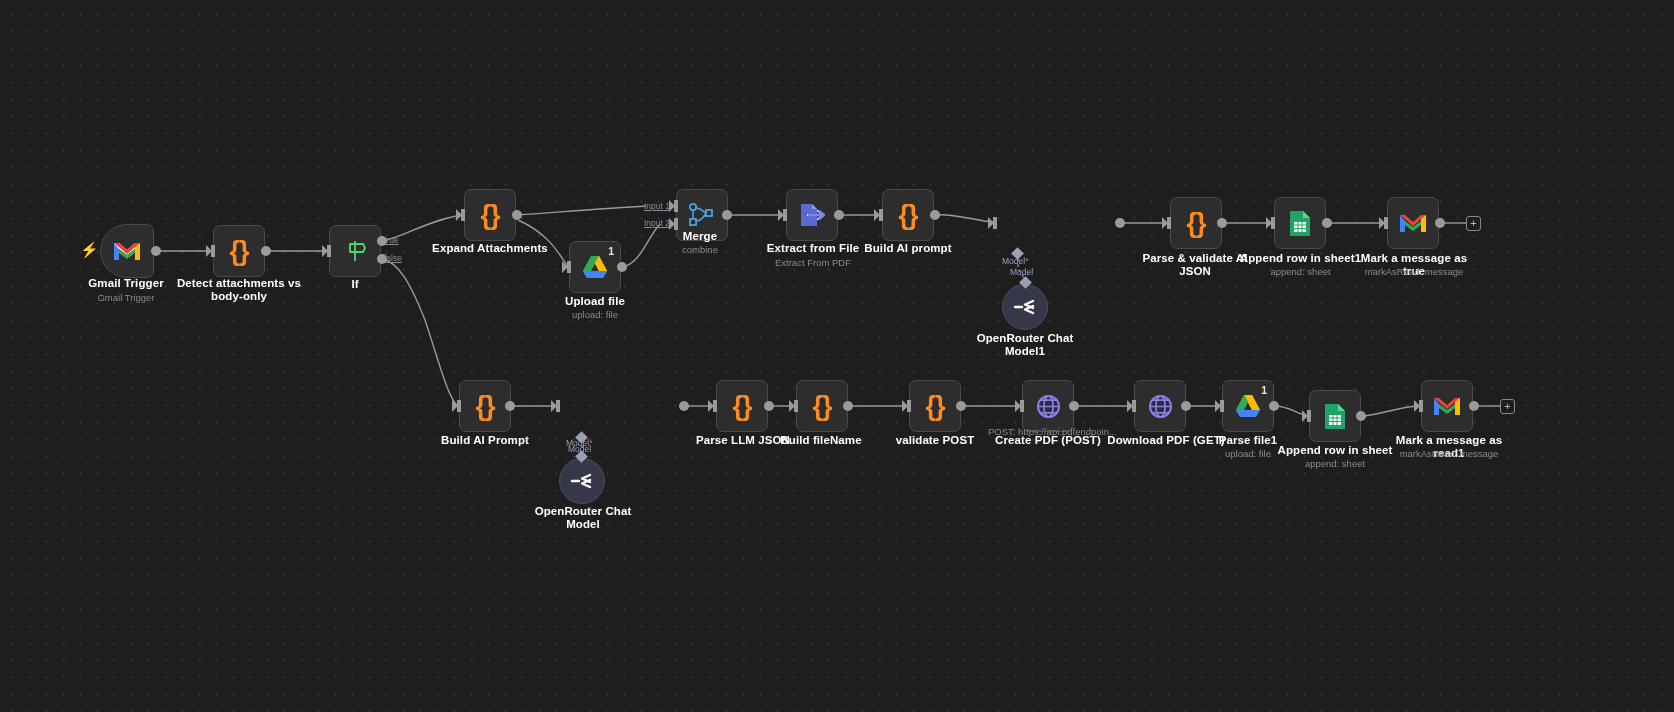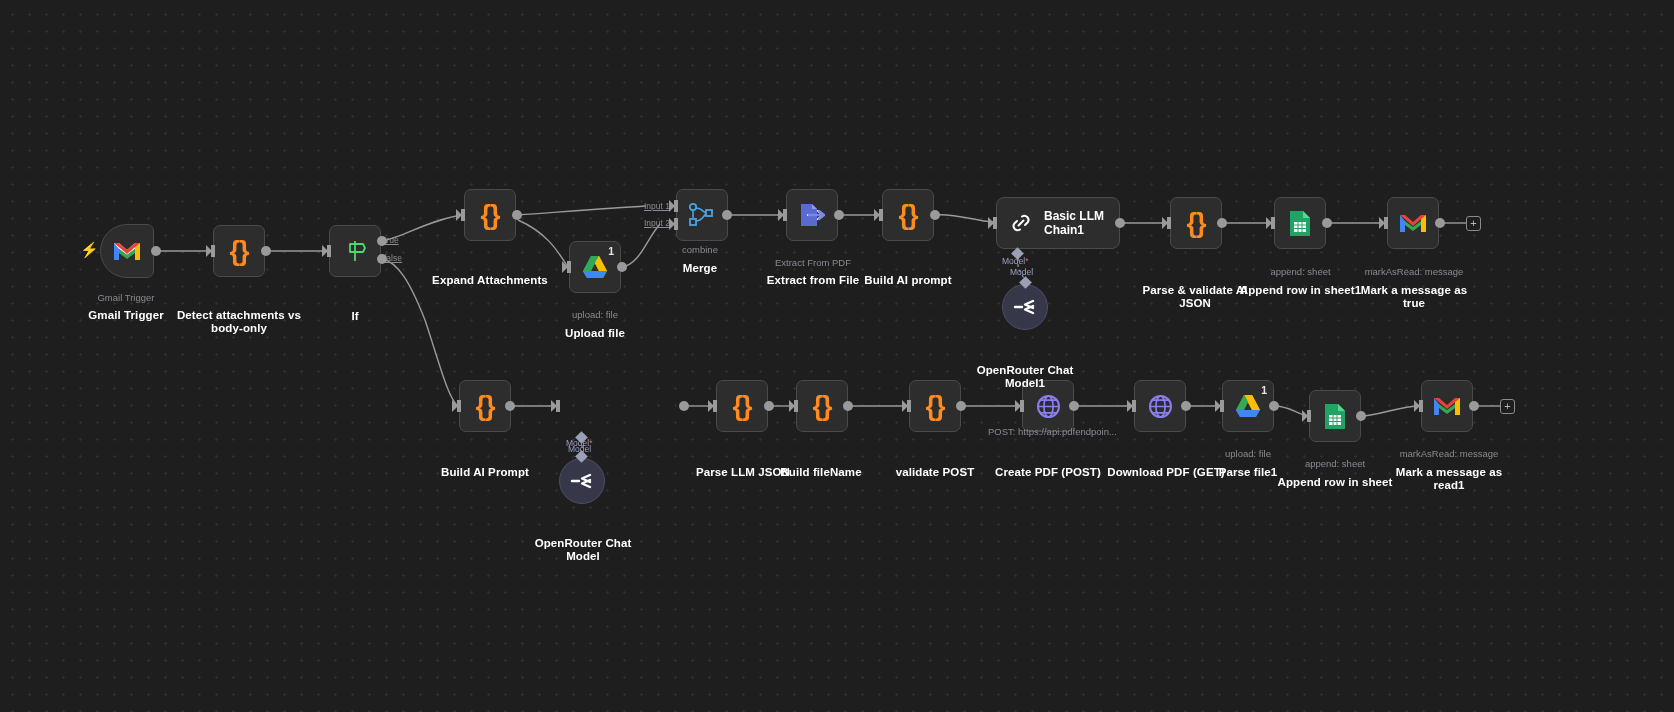--- a/index.html
+++ b/index.html
@@ -56,21 +56,20 @@
   .lbl {
     position: absolute;
     text-align: center;
     color: #ffffff;
     font-size: 11.5px;
     font-weight: bold;
     line-height: 13px;
     letter-spacing: .1px;
     z-index: 4;
     white-space: pre-line;
-    margin-top: 32px;
   }
   .sub {
     position: absolute;
     text-align: center;
     color: #8a8a94;
     font-size: 9.5px;
     line-height: 12px;
     z-index: 4;
     white-space: nowrap;
   }
@@ -305,29 +304,20 @@
   <div class="sub" style="left:752px;top:257px;width:122px">Extract From PDF</div>
 
   <div class="port-in" style="left:874px;top:209px"></div>
   <div class="node sq" style="left:882px;top:189px">
     <span class="ic ic-code">{}</span>
   </div>
   <div class="port-out" style="left:930px;top:210px"></div>
   <div class="lbl" style="left:848px;top:242px;width:120px">Build AI prompt</div>
 
   <div class="port-in" style="left:988px;top:217px"></div>
-  <div class="node wide" style="left:996px;top:197px;width:124px">
-    <svg class="ic" width="24" height="24" viewBox="0 0 24 24">
-      <path d="M9.5,14.5 L14.5,9.5" stroke="#ffffff" stroke-width="2" fill="none" stroke-linecap="round"></path>
-      <path d="M13,5.5 A4.2,4.2 0 0 1 18.8,11.3 L16,14" stroke="#ffffff" stroke-width="2" fill="none" stroke-linecap="round"></path>
-      <path d="M11,18.5 A4.2,4.2 0 0 1 5.2,12.7 L8,10" stroke="#ffffff" stroke-width="2" fill="none" stroke-linecap="round"></path>
-    </svg>
-    <span class="wide-title">Basic LLM
-Chain1</span>
-  </div>
   <div class="port-out" style="left:1115px;top:218px"></div>
   <div class="ai-diamond" style="left:1013px;top:249px"></div>
   <div class="ai-lbl" style="left:1002px;top:256px"><span>Model<span class="req">*</span></span></div>
   <div class="ai-lbl" style="left:1010px;top:267px">Model</div>
 
   <div class="ai-diamond" style="left:1021px;top:278px"></div>
   <div class="node ai-circle" style="left:1002px;top:284px">
     <svg class="ic" width="26" height="22" viewBox="0 0 26 22">
       <path d="M3,11 L10,11" stroke="#ffffff" stroke-width="2.4" fill="none" stroke-linecap="round"></path>
       <path d="M21,5 L13,8.5 L21,12" stroke="#ffffff" stroke-width="2.4" fill="none" stroke-linecap="round" stroke-linejoin="round"></path>

